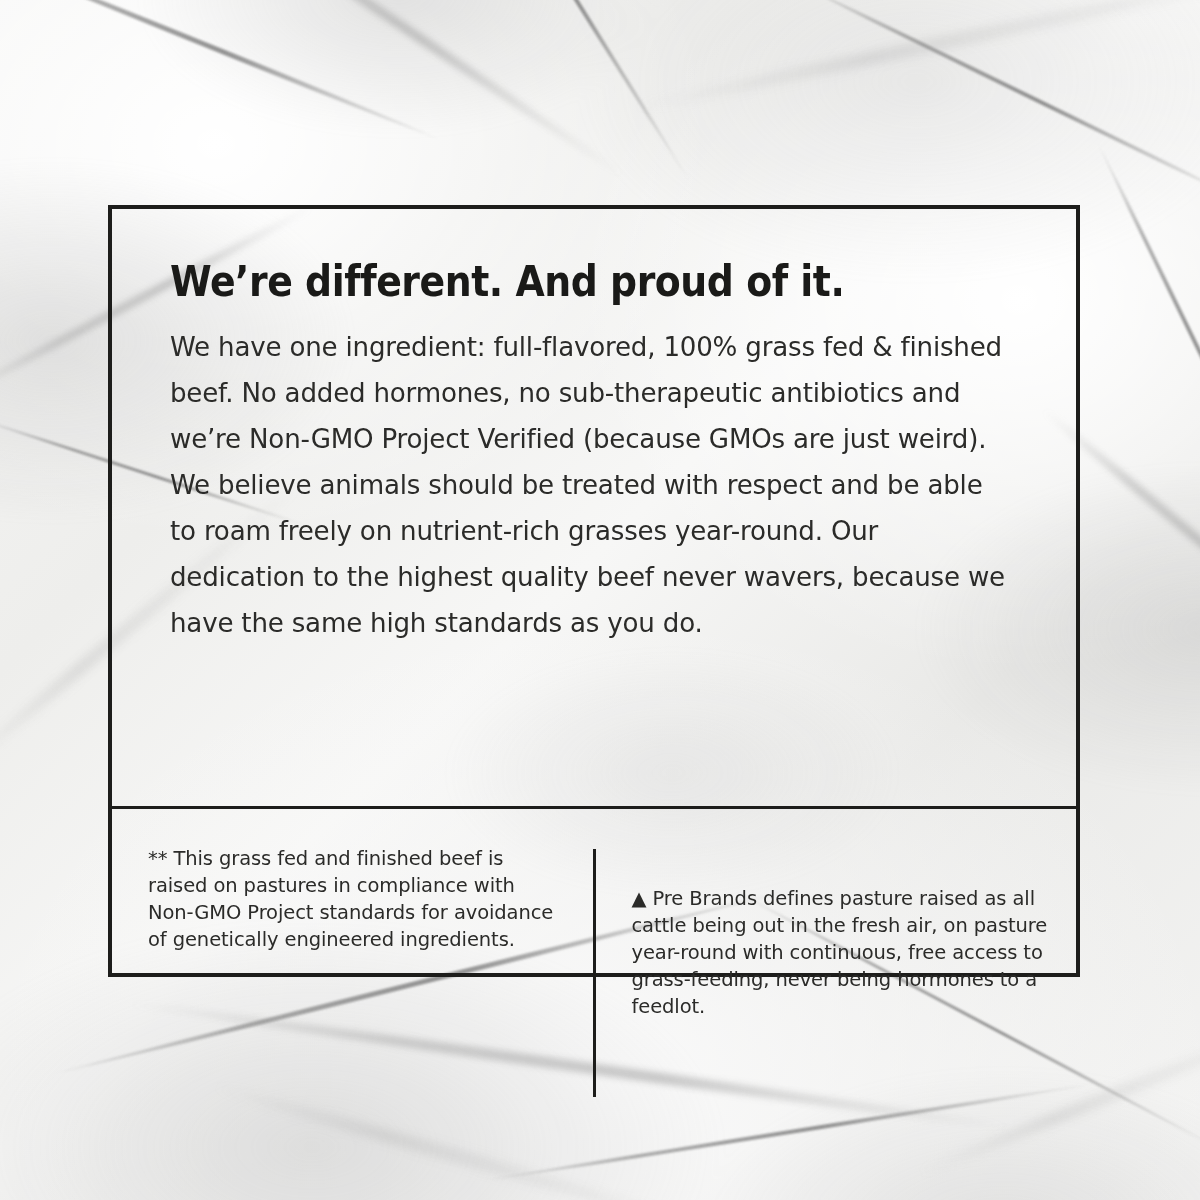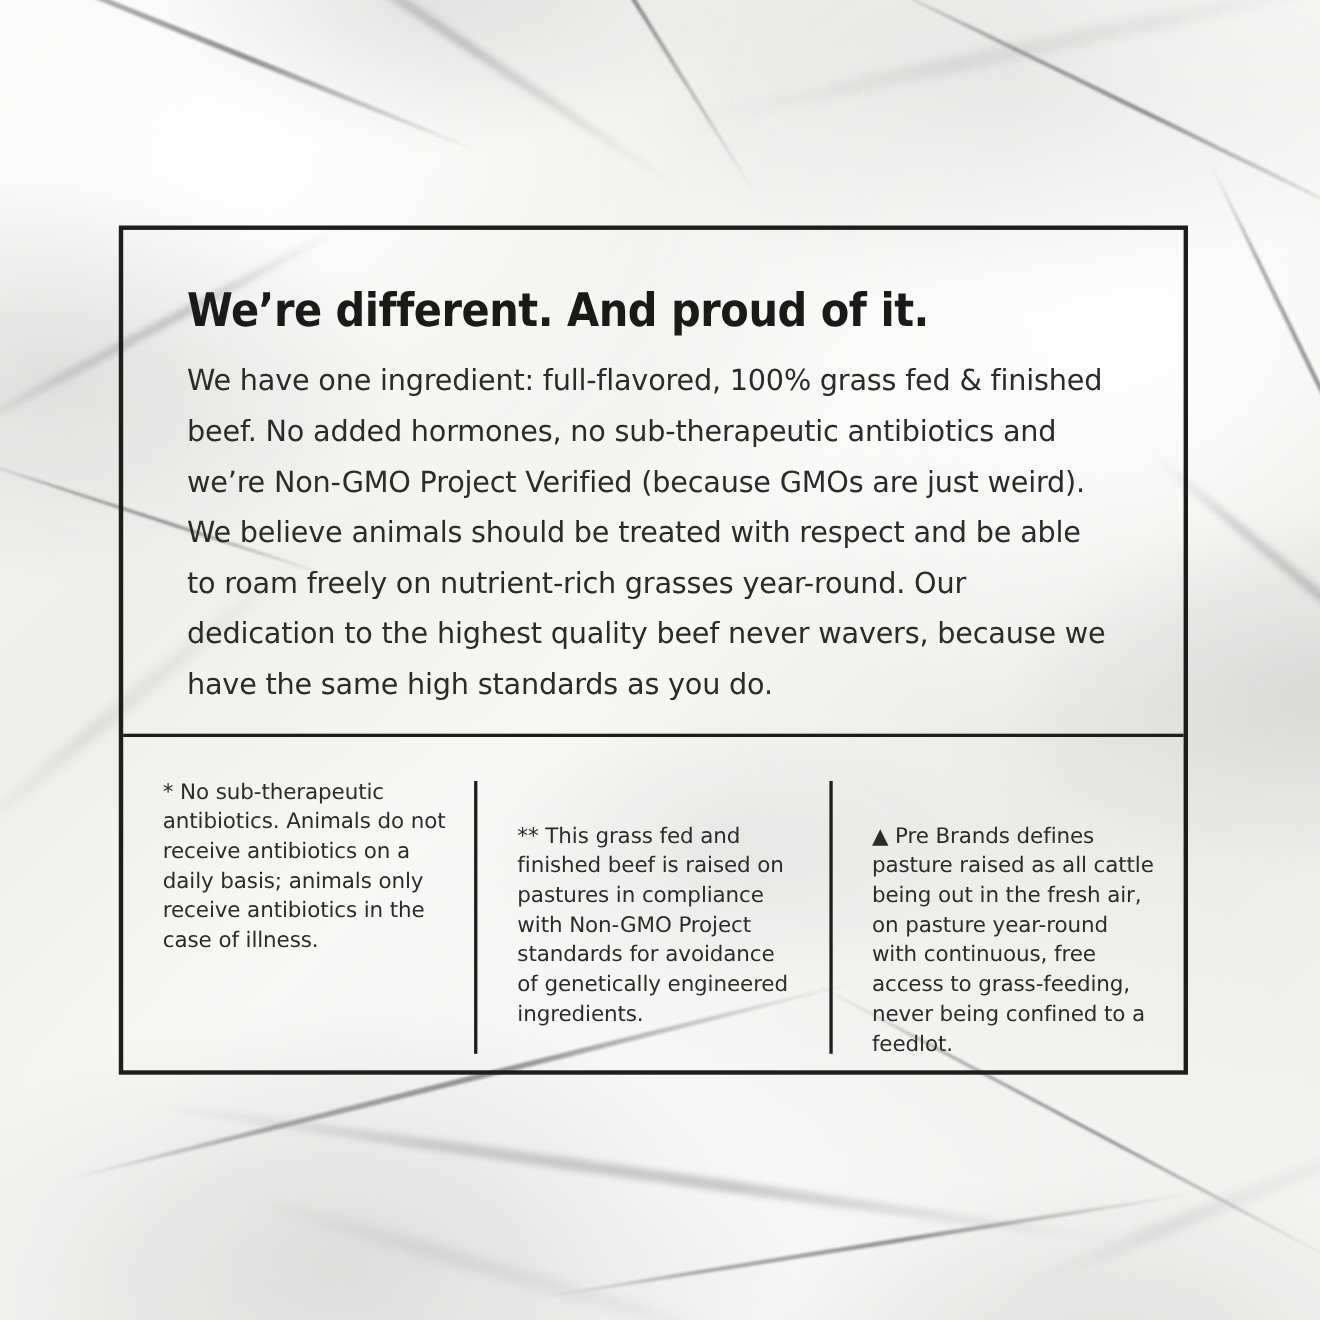--- a/index.html
+++ b/index.html
@@ -67,21 +67,21 @@
     left: 108px;
     top: 205px;
     width: 972px;
     height: 772px;
     border: 4px solid #1d1d1b;
     background: transparent;
     box-sizing: border-box;
   }
   #card-top {
     box-sizing: border-box;
-    height: 458px;
+    height: 597px;
     padding: 48px 58px 0 58px;
   }
   #headline {
     font-family: "DejaVu Sans", sans-serif;
     font-weight: 700;
     font-size: 42px;
     letter-spacing: -0.5px;
     color: #1a1a18;
     margin: 0 0 18px 0;
     transform: scaleX(0.90);
@@ -148,23 +148,20 @@
   <div class="vein faint" style="left:900px; top:1090px; width:420px; height:12px; transform:rotate(-22deg);"></div>
 
   <div id="card">
     <div id="card-top">
       <h1 id="headline">We’re different. And proud of it.</h1>
       <p id="intro">We have one ingredient: full-flavored, 100% grass fed &amp; finished beef. No added hormones, no sub-therapeutic antibiotics and we’re Non-GMO Project Verified (because GMOs are just weird). We believe animals should be treated with respect and be able to roam freely on nutrient-rich grasses year-round. Our dedication to the highest quality beef never wavers, because we have the same high standards as you do.</p>
     </div>
 
     <div id="card-bottom">
       <div class="note-col">
-        <p class="note-text">* No sub-therapeutic antibiotics. Animals do not receive antibiotics on a daily basis; animals only receive antibiotics in the case of illness.</p>
-      </div>
-      <div class="note-col">
         <p class="note-text">** This grass fed and finished beef is raised on pastures in compliance with Non-GMO Project standards for avoidance of genetically engineered ingredients.</p>
       </div>
       <div class="note-col">
-        <p class="note-text">▲ Pre Brands defines pasture raised as all cattle being out in the fresh air, on pasture year-round with continuous, free access to grass-feeding, never being confined to a feedlot.</p>
+        <p class="note-text">▲ Pre Brands defines pasture raised as all cattle being out in the fresh air, on pasture year-round with continuous, free access to grass-feeding, never being hormones to a feedlot.</p>
       </div>
     </div>
   </div>
 </div>
 
 </body></html>

